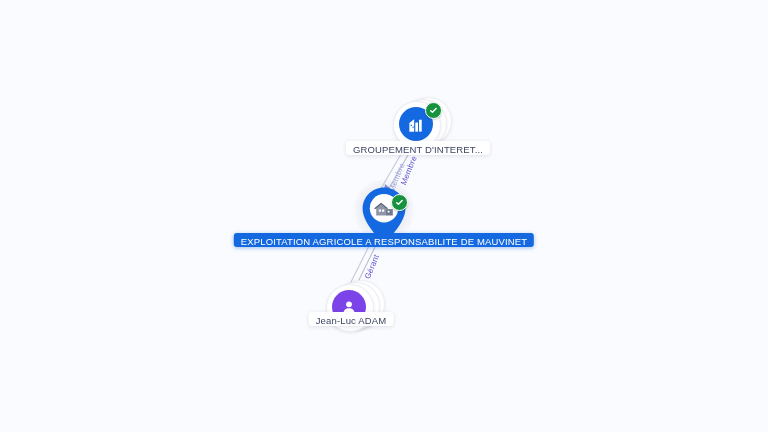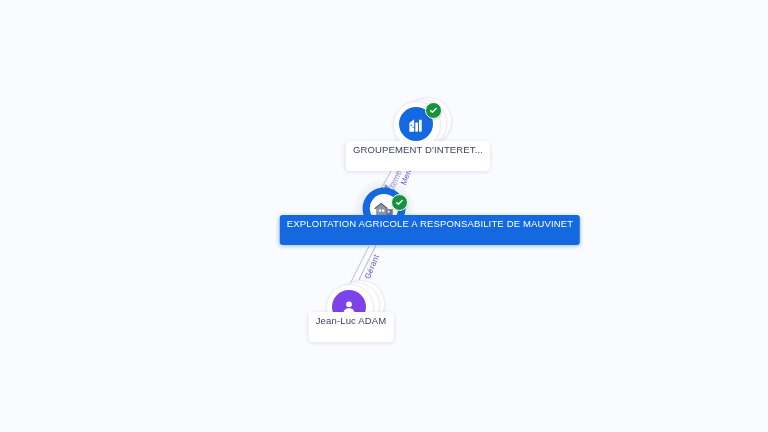--- a/index.html
+++ b/index.html
@@ -112,21 +112,21 @@
   }
   .badge-check svg { display: block; }
 
   
   .node-label {
     position: absolute;
     transform: translateX(-50%);
     white-space: nowrap;
     font-size: 9.5px;
     letter-spacing: 0.15px;
-    padding: 3px 7px 16px;
+    padding: 3px 7px 0;
     border-radius: 4px;
     background: #ffffff;
     color: #3b4463;
     box-shadow: 0 1px 4px rgba(40,50,90,0.13);
   }
   .node-label.selected {
     background: #1569e0;
     color: #ffffff;
     box-shadow: 0 1px 4px rgba(21,105,224,0.40);
     border-radius: 3px;
@@ -205,21 +205,21 @@
         <rect x="9.1" y="13.2" width="2.6" height="2.4" fill="#ffffff"></rect>
         <rect x="15.6" y="14.6" width="2.1" height="2" fill="#ffffff"></rect>
         <path d="M1.2 11.9 L8.1 6.2 L15 11.9" stroke="#555e72" stroke-width="1.5" fill="none" stroke-linecap="round" stroke-linejoin="round"></path>
       </svg>
     </div>
     <div class="badge-check" style="left:7px; top:-18px;">
       <svg width="9" height="9" viewBox="0 0 12 12" aria-hidden="true">
         <path d="M2.3 6.2 L4.6 8.4 L9.5 3.4" stroke="#ffffff" stroke-width="1.9" fill="none" stroke-linecap="round" stroke-linejoin="round"></path>
       </svg>
     </div>
-    <div class="node-label selected" style="left:0px; top:3px;margin-left:46px;">EXPLOITATION AGRICOLE A RESPONSABILITE DE MAUVINET</div>
+    <div class="node-label selected" style="left:0px; top:21px;">EXPLOITATION AGRICOLE A RESPONSABILITE DE MAUVINET</div>
   </div>
 
   <div class="node" style="left:351px; top:305px;">
     <div class="stack">
       <div class="card c3"></div>
       <div class="card c2"></div>
       <div class="card c1"></div>
       <div class="disc purple">
         <svg width="18" height="18" viewBox="0 0 24 24" aria-hidden="true">
           <circle cx="12" cy="8.4" r="3.9" fill="#ffffff"></circle>

